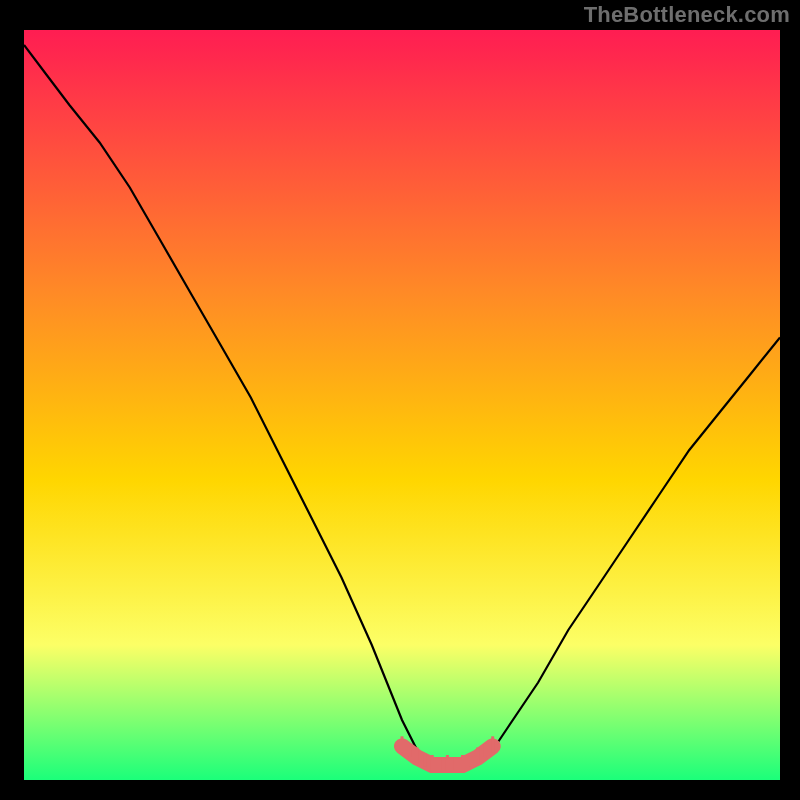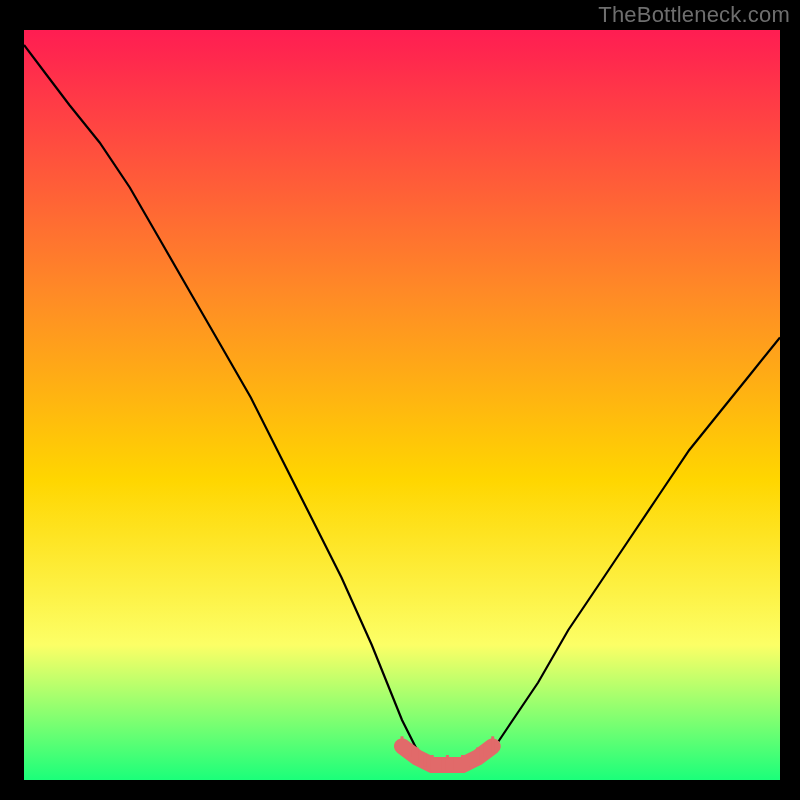--- a/index.html
+++ b/index.html
@@ -14,21 +14,21 @@
   .stage {
     position: relative;
     width: 800px;
     height: 800px;
   }
   .watermark {
     position: absolute;
     top: 2px;
     right: 10px;
     font-size: 22px;
-    font-weight: 400;
+    font-weight: 700;
     color: #6e6e6e;
     letter-spacing: 0.2px;
     z-index: 20;
   }
   svg.chart {
     position: absolute;
     left: 0;
     top: 0;
     width: 800px;
     height: 800px;

